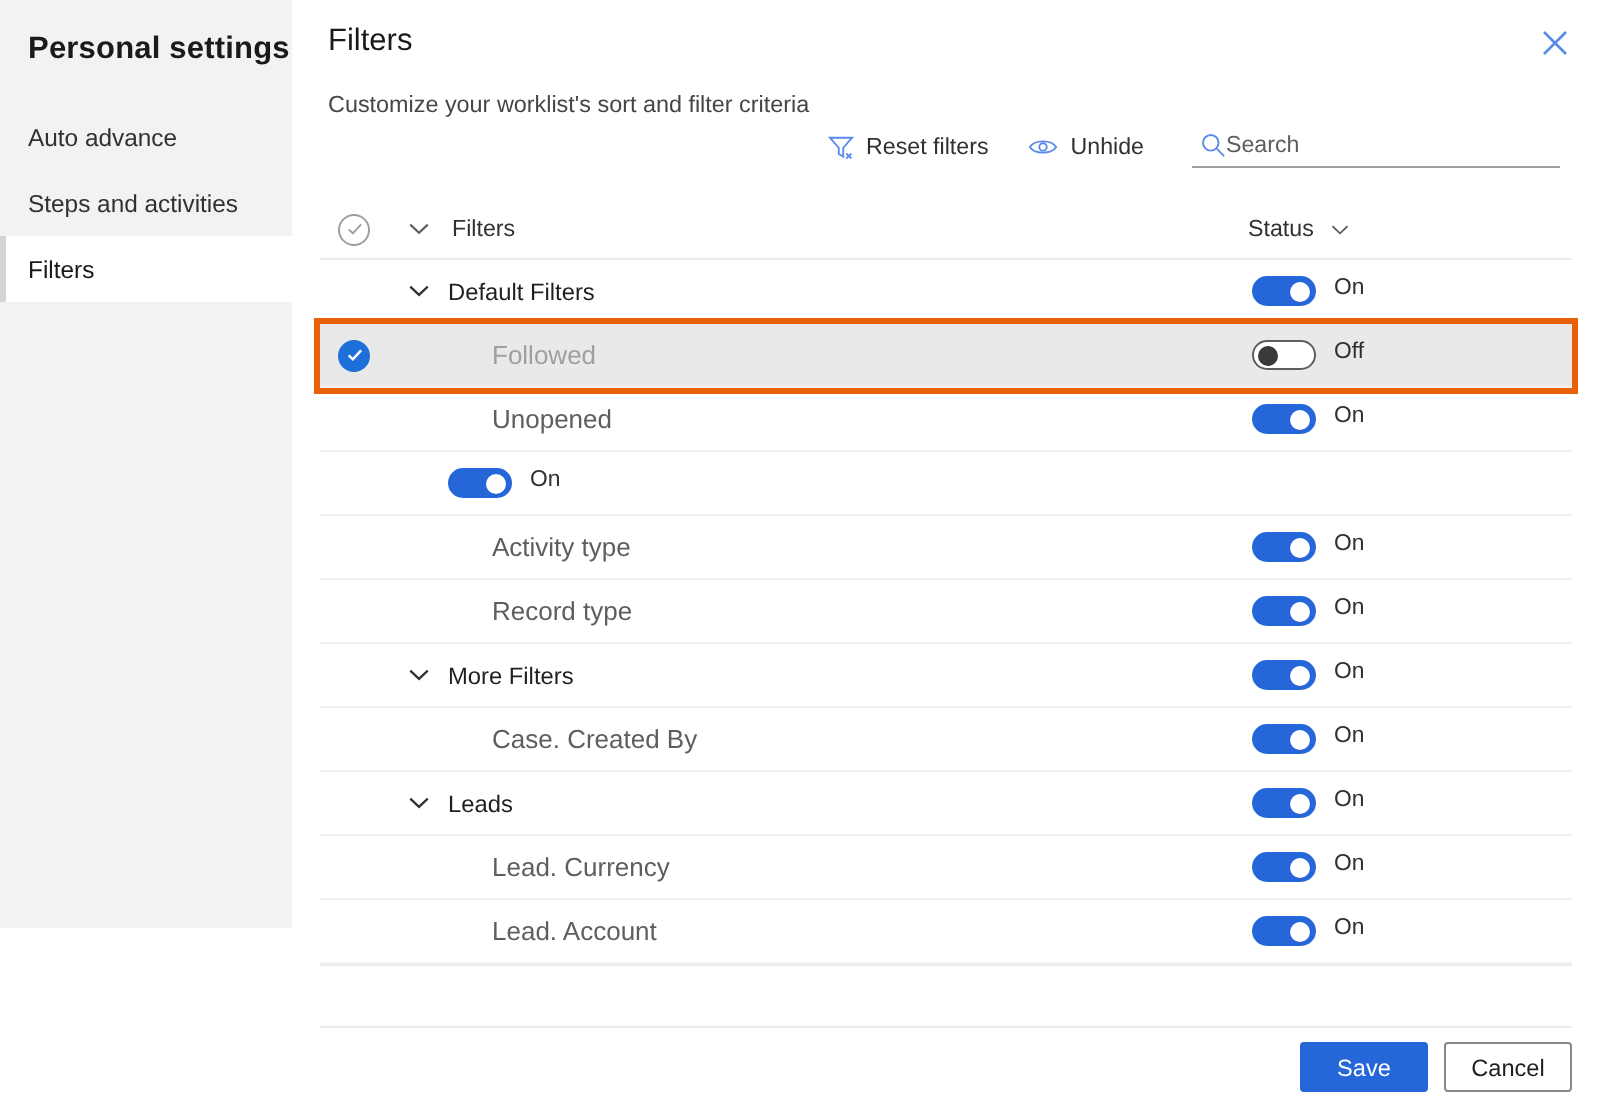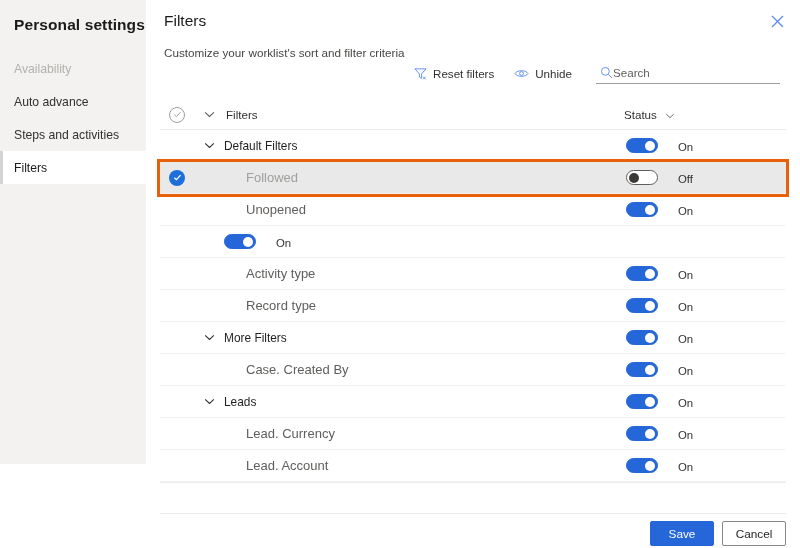--- a/index.html
+++ b/index.html
@@ -150,21 +150,21 @@
   }
   .col-name {
     flex: 1;
     font-size: 11.6px;
     color: #323130;
   }
   .col-status {
     width: 160px;
     flex: 0 0 160px;
     display: flex;
-    align-items: flex-end;
+    align-items: flex-start;
     gap: 8px;
     font-size: 11.6px;
     color: #323130;
   }
   .grid-head .col-name { padding-left: 2px; }
 
   .row {
     position: relative;
     display: flex;
     align-items: center;
@@ -183,21 +183,21 @@
   .row.child .row-label { padding-left: 22px; }
   .row.selected {
     background: #e9e9e9;
   }
   .row.selected .row-label { color: #a19f9d; }
   .row.highlighted {
     outline: 3px solid #e8610a;
     outline-offset: 0px;
     z-index: 5;
   }
-  .row .col-status { gap: 20px; }
+  .row .col-status { gap: 9px; }
 
   
   .toggle {
     width: 32px; height: 15px;
     border-radius: 9px;
     position: relative;
     flex: 0 0 32px;
     cursor: pointer;
   }
   .toggle.on { background: #2566d8; border: 1px solid #2566d8; }
@@ -257,23 +257,20 @@
   .btn-secondary { background: #ffffff; color: #201f1e; border: 1px solid #8a8886; }
 </style>
 </head>
 <body>
 
 <div class="app">
 
   <div class="sidebar">
     <div class="sidebar-title">Personal settings</div>
     <div class="sidebar-list">
-        <div class="sidebar-item disabled">
-          <span>Availability</span>
-        </div>
         <div class="sidebar-item">
           <span>Auto advance</span>
         </div>
         <div class="sidebar-item">
           <span>Steps and activities</span>
         </div>
         <div class="sidebar-item active">
           <span>Filters</span>
         </div>
       </div>

